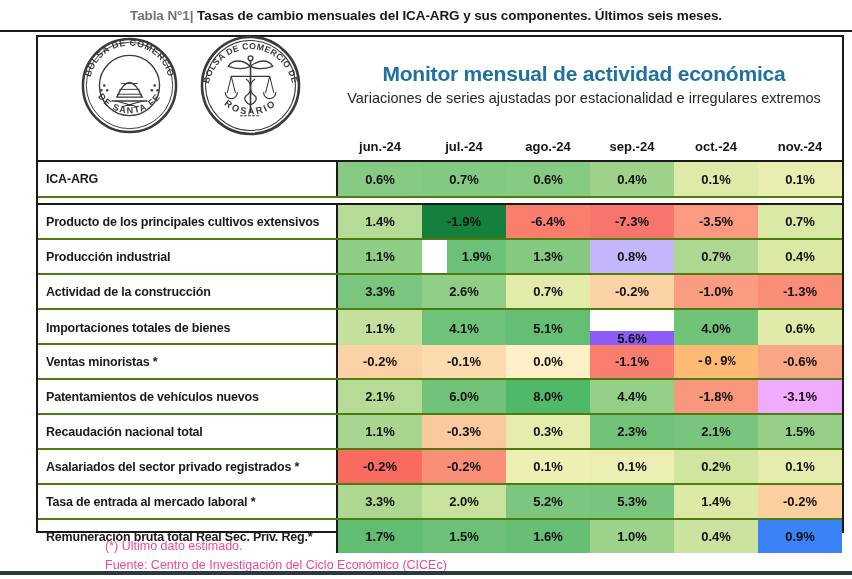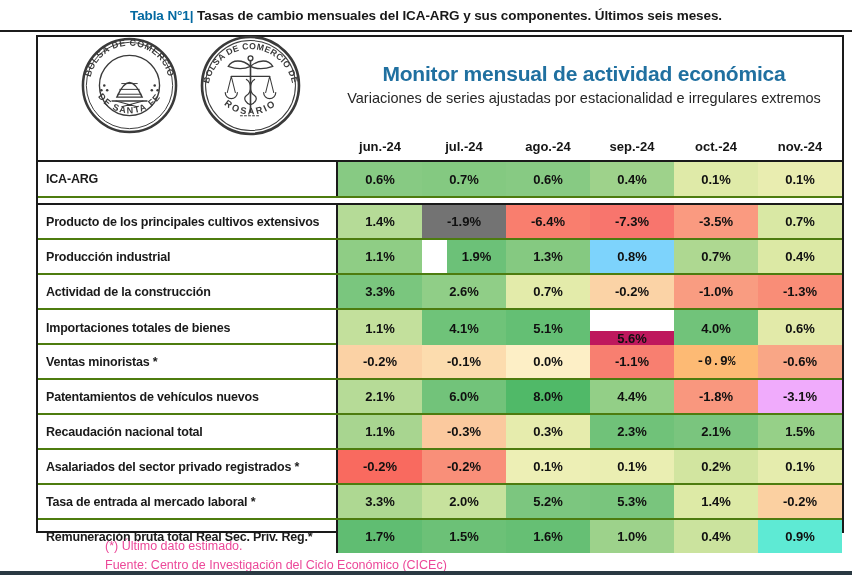--- a/index.html
+++ b/index.html
@@ -4,21 +4,21 @@
 <style>
   html,body{margin:0;padding:0;}
   body{
     width:852px;height:579px;position:relative;background:#ffffff;
     font-family:"Liberation Sans", sans-serif;color:#1a1a1a;overflow:hidden;
   }
   .page-title{
     position:absolute;top:8px;left:0;width:100%;text-align:center;
     font-size:13.5px;font-weight:bold;letter-spacing:-0.1px;
   }
-  .page-title .prefix{color:#0369a1;}
+  .page-title .prefix{color:#737373;}
   .page-title .rest{color:#181818;}
   .top-rule{position:absolute;top:30px;left:0;width:852px;height:2px;background:#1c1c1c;}
   .content-box{
     position:absolute;left:36px;top:35px;width:808px;height:498px;
     border:2px solid #1a1a1a;box-sizing:border-box;background:#ffffff;
   }
   .box-header{display:flex;height:96px;align-items:center;}
   .logos{width:306px;display:flex;justify-content:center;align-items:center;gap:22px;flex-shrink:0;}
   .titles{flex:1;text-align:center;padding-right:18px;}
   .main-title{margin:0 0 3px 0;font-size:21px;font-weight:bold;color:#2070a0;letter-spacing:-0.2px;}
@@ -144,50 +144,50 @@
         <div class="dcell" style="background: rgb(132, 201, 129);">0.7%</div>
         <div class="dcell" style="background: rgb(135, 202, 131);">0.6%</div>
         <div class="dcell" style="background: rgb(158, 210, 139);">0.4%</div>
         <div class="dcell" style="background: rgb(223, 234, 168);">0.1%</div>
         <div class="dcell" style="background: rgb(233, 237, 176);">0.1%</div>
       </div>
       <div class="dblgap"></div>
       <div class="trow">
         <div class="lcell">Producto de los principales cultivos extensivos</div>
         <div class="dcell" style="background: rgb(181, 219, 151);">1.4%</div>
-        <div class="dcell" style="background: #737373;">-1.9%</div>
+        <div class="dcell" style="background: #15803d;">-1.9%</div>
         <div class="dcell" style="background: rgb(249, 126, 110);">-6.4%</div>
         <div class="dcell" style="background: rgb(248, 117, 109);">-7.3%</div>
         <div class="dcell" style="background: rgb(250, 154, 128);">-3.5%</div>
         <div class="dcell" style="background: rgb(217, 232, 164);">0.7%</div>
       </div>
       <div class="trow">
         <div class="lcell">Producción industrial</div>
         <div class="dcell" style="background: rgb(143, 205, 133);">1.1%</div>
         <div class="dcell" style="background: rgb(108, 193, 120); margin-left: 25px;">1.9%</div>
         <div class="dcell" style="background: rgb(133, 201, 129);">1.3%</div>
-        <div class="dcell" style="background: #7dd3fc;">0.8%</div>
+        <div class="dcell" style="background: #c4b5fd;">0.8%</div>
         <div class="dcell" style="background: rgb(174, 216, 145);">0.7%</div>
         <div class="dcell" style="background: rgb(220, 233, 165);">0.4%</div>
       </div>
       <div class="trow">
         <div class="lcell">Actividad de la construcción</div>
         <div class="dcell" style="background: rgb(122, 198, 126);">3.3%</div>
         <div class="dcell" style="background: rgb(144, 206, 135);">2.6%</div>
         <div class="dcell" style="background: rgb(227, 235, 170);">0.7%</div>
         <div class="dcell" style="background: rgb(251, 211, 166);">-0.2%</div>
         <div class="dcell" style="background: rgb(249, 156, 129);">-1.0%</div>
         <div class="dcell" style="background: rgb(249, 141, 119);">-1.3%</div>
       </div>
       <div class="trow">
         <div class="lcell">Importaciones totales de bienes</div>
         <div class="dcell" style="background: rgb(195, 224, 156);">1.1%</div>
         <div class="dcell" style="background: rgb(111, 195, 121);">4.1%</div>
         <div class="dcell" style="background: rgb(100, 191, 116);">5.1%</div>
-        <div class="dcell" style="background: #be185d; margin-top: 21px;">5.6%</div>
+        <div class="dcell" style="background: #8b5cf6; margin-top: 21px;">5.6%</div>
         <div class="dcell" style="background: rgb(113, 195, 122);">4.0%</div>
         <div class="dcell" style="background: rgb(226, 234, 169);">0.6%</div>
       </div>
       <div class="trow">
         <div class="lcell">Ventas minoristas *</div>
         <div class="dcell" style="background: rgb(251, 210, 165);">-0.2%</div>
         <div class="dcell" style="background: rgb(252, 220, 174);">-0.1%</div>
         <div class="dcell" style="background: rgb(253, 239, 198);">0.0%</div>
         <div class="dcell" style="background: rgb(248, 127, 112);">-1.1%</div>
         <div class="dcell" style="background: #fdba74; font-family: Liberation Mono, monospace;">-0.9%</div>
@@ -229,20 +229,20 @@
         <div class="dcell" style="background: rgb(221, 234, 166);">1.4%</div>
         <div class="dcell" style="background: rgb(251, 208, 161);">-0.2%</div>
       </div>
       <div class="trow">
         <div class="lcell">Remuneración bruta total Real Sec. Priv. Reg.*</div>
         <div class="dcell" style="background: rgb(96, 189, 114);">1.7%</div>
         <div class="dcell" style="background: rgb(108, 193, 119);">1.5%</div>
         <div class="dcell" style="background: rgb(102, 191, 116);">1.6%</div>
         <div class="dcell" style="background: rgb(157, 210, 139);">1.0%</div>
         <div class="dcell" style="background: rgb(203, 227, 158);">0.4%</div>
-        <div class="dcell" style="background: #5eead4;">0.9%</div>
+        <div class="dcell" style="background: #3b82f6;">0.9%</div>
       </div>
     </div>
 </div>
 
 <div class="foot-note note-1">(*) Último dato estimado.</div>
 <div class="foot-note note-2">Fuente: Centro de Investigación del Ciclo Económico (CICEc)</div>
 <div class="bottom-bar"></div>
 
 </body></html>

